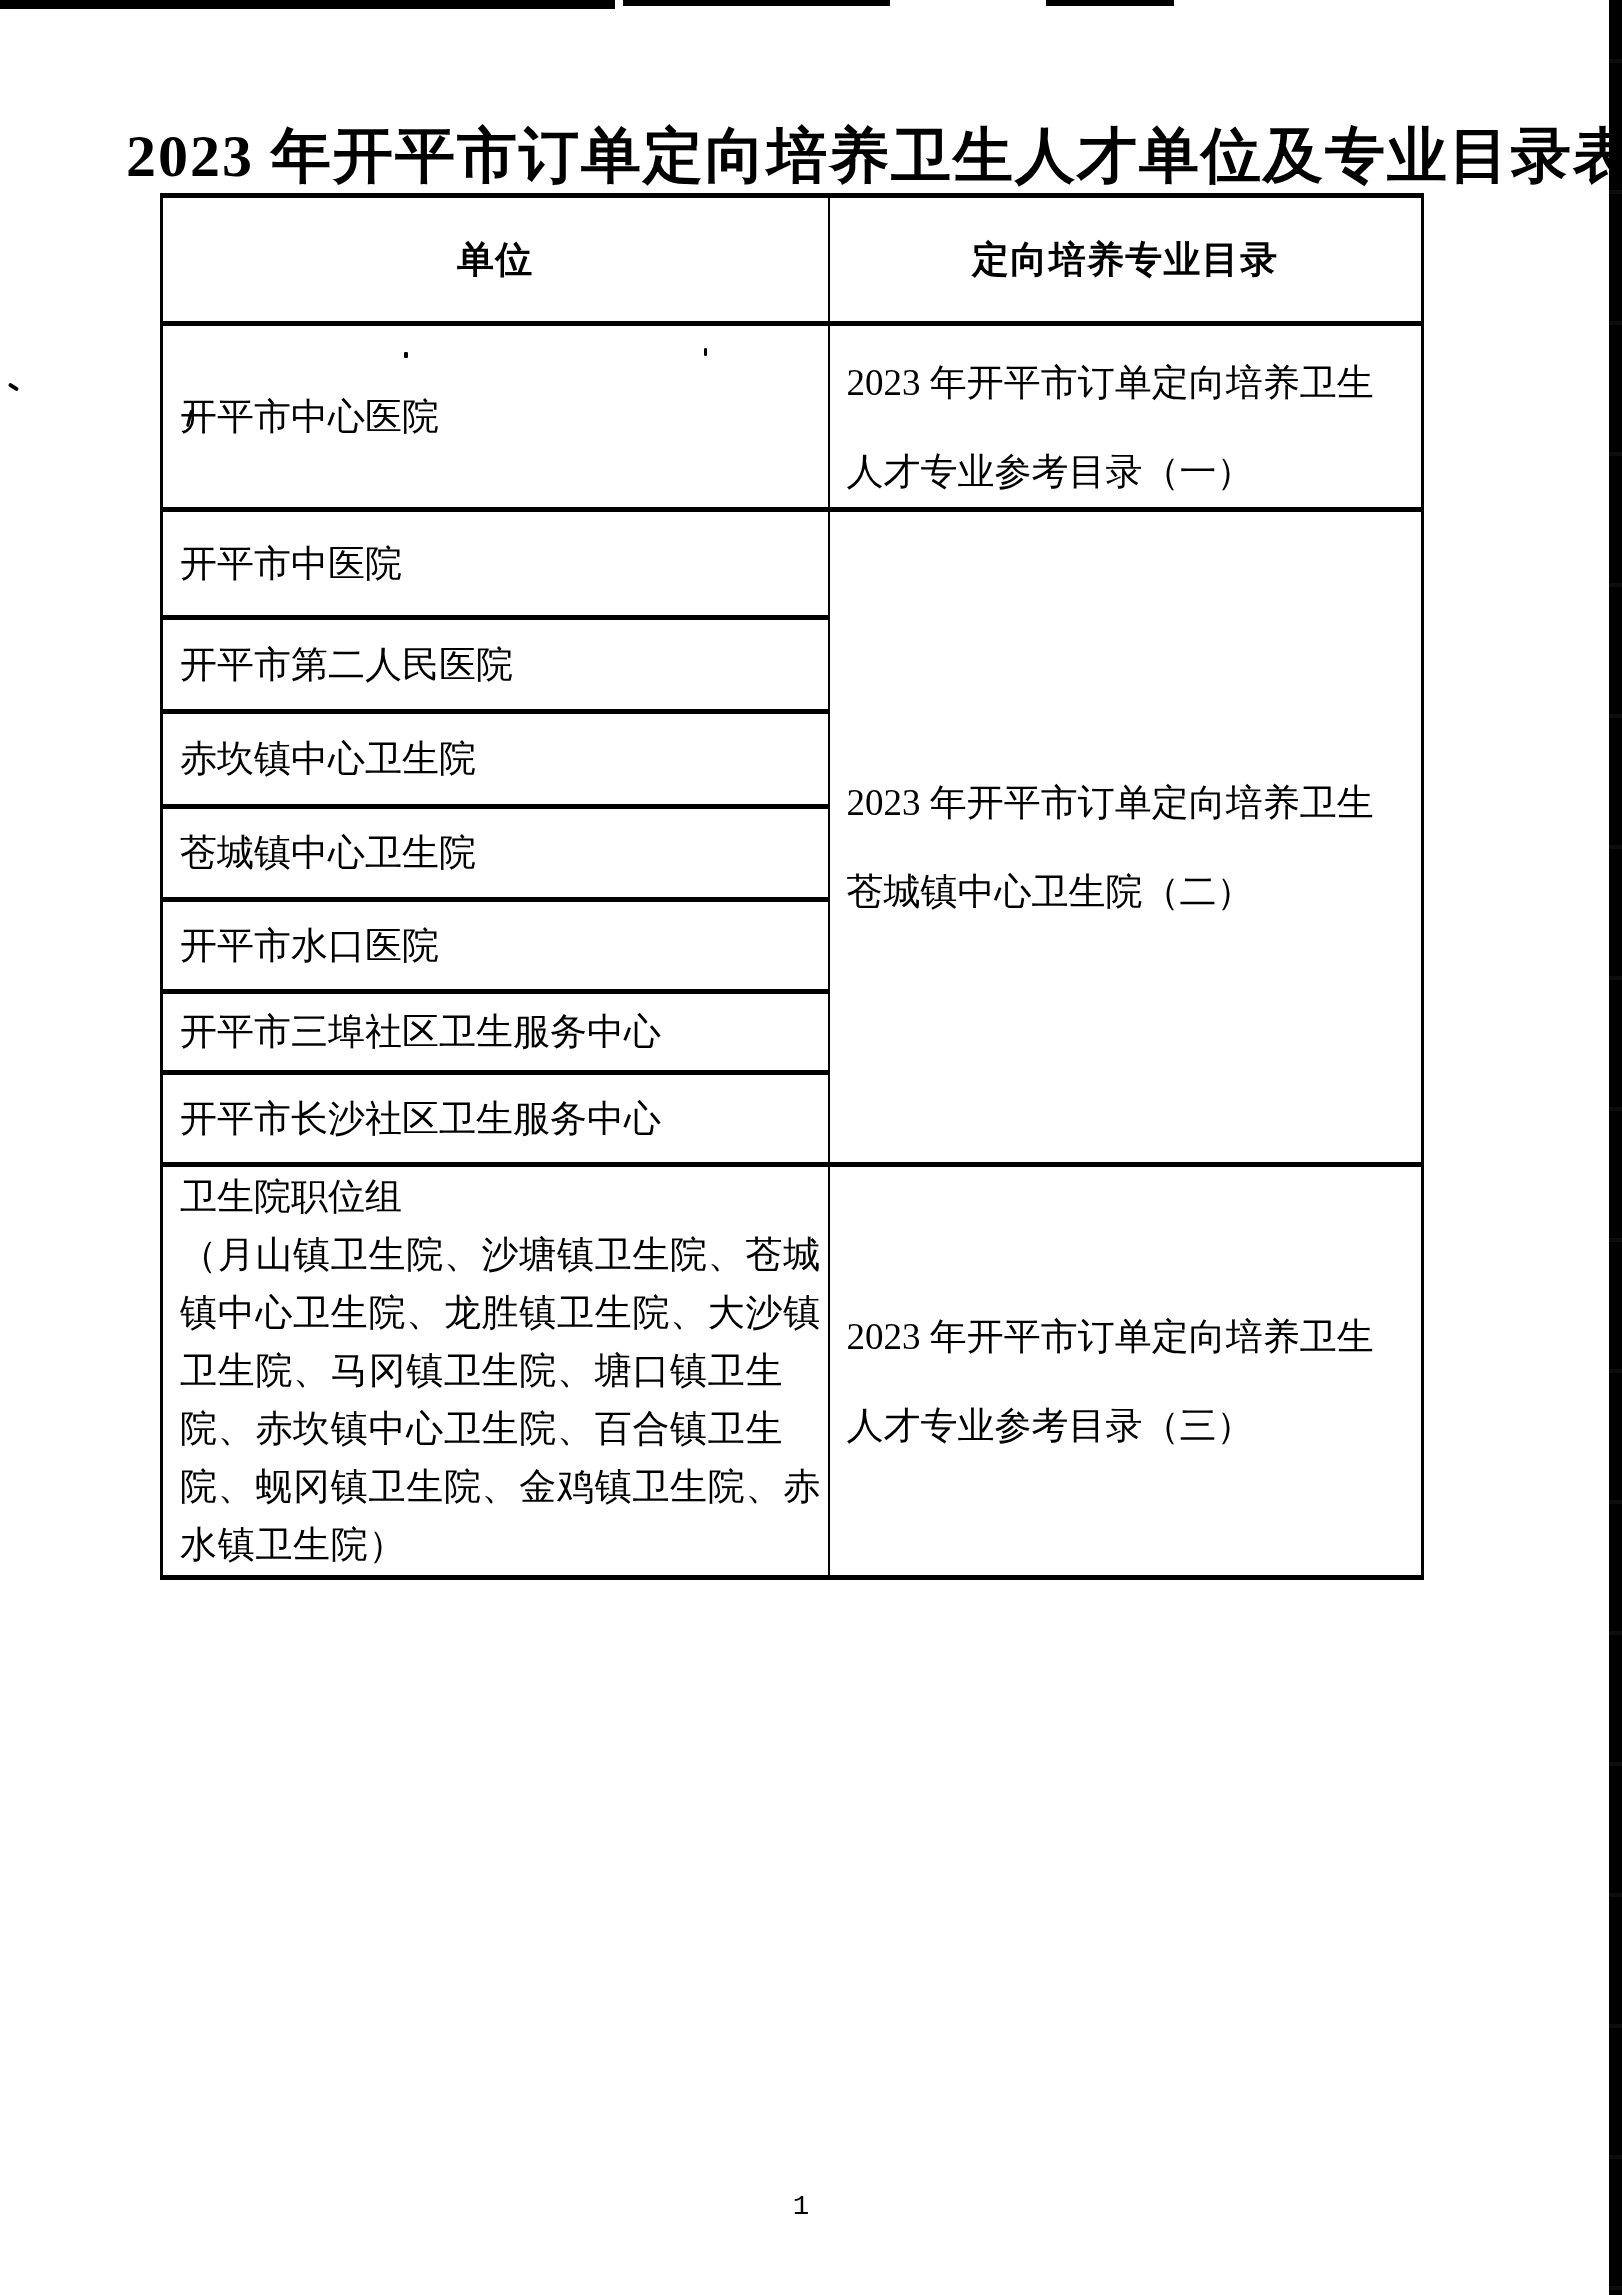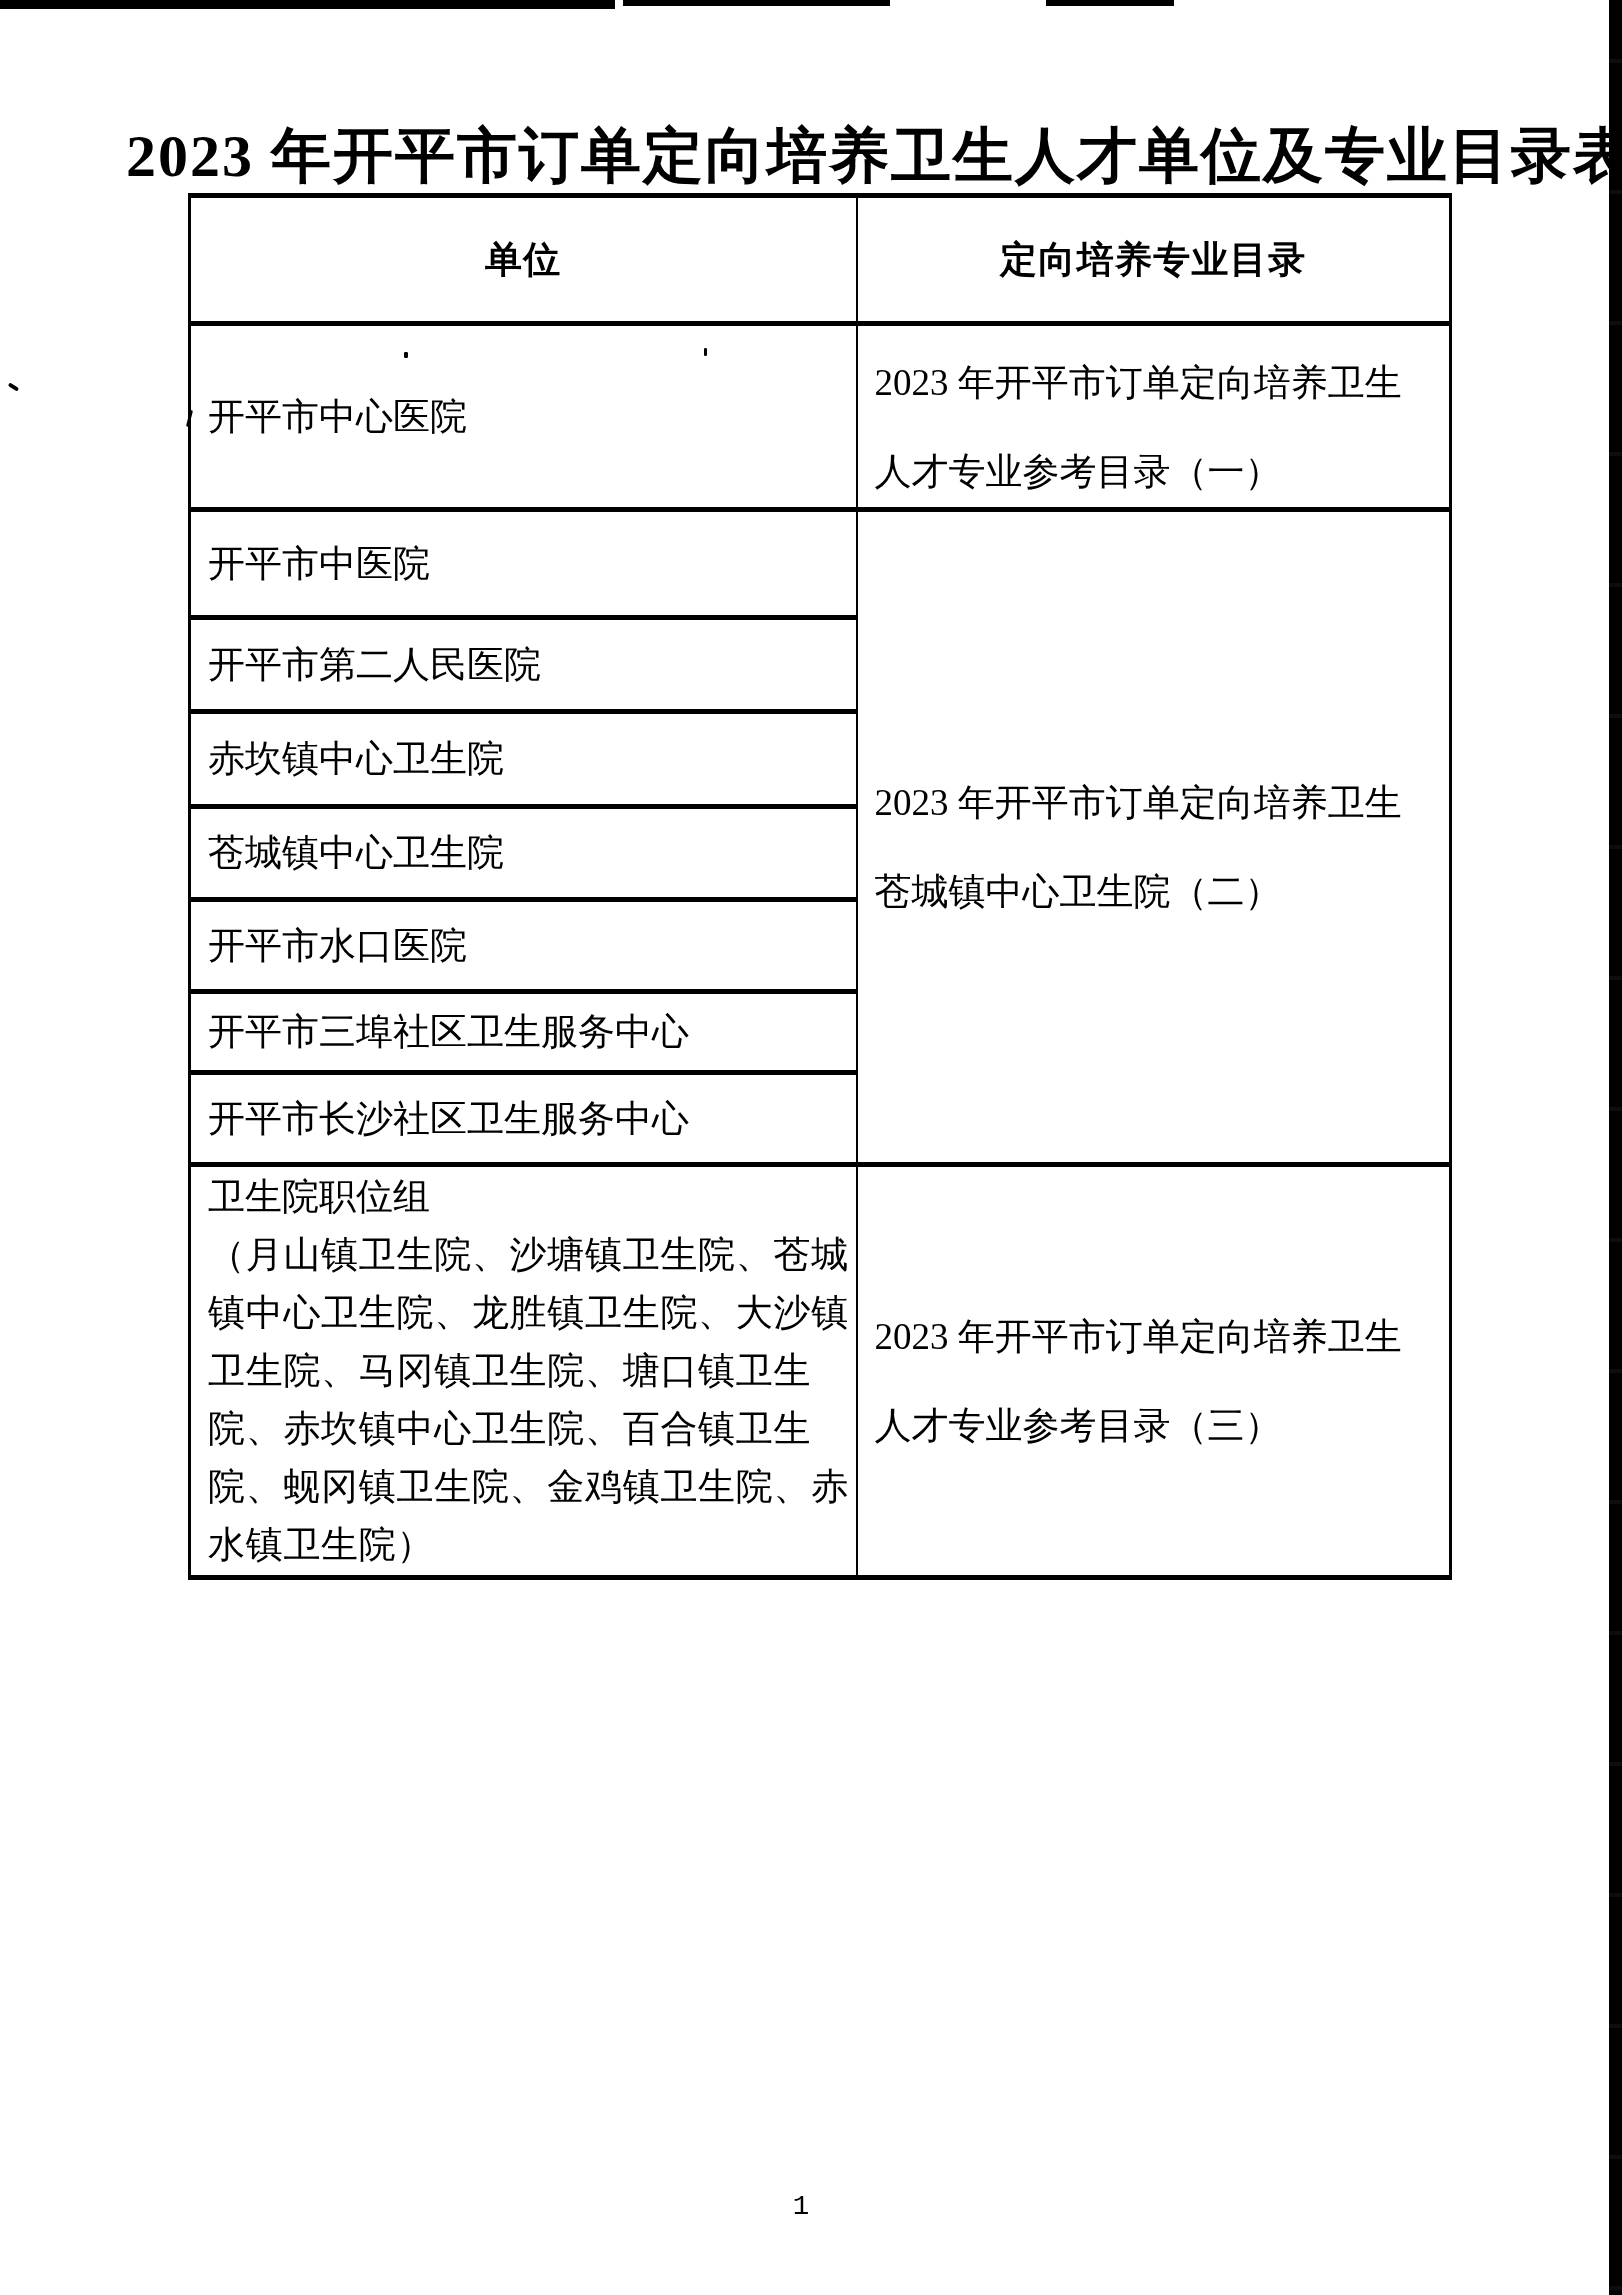--- a/index.html
+++ b/index.html
@@ -41,21 +41,21 @@
     text-align: right;
     font-size: 60px;
     font-weight: bold;
     letter-spacing: 2px;
     white-space: nowrap;
   }
 
   
   table.doc-table {
     position: absolute;
-    left: 188px; top: 193px;
+    left: 160px; top: 193px;
     width: 1261px;
     border-collapse: collapse;
     table-layout: fixed;
     border: 3.9px solid #000;
   }
   .doc-table col.col-unit    { width: 667px; }
   .doc-table col.col-catalog { width: 594px; }
   .doc-table th, .doc-table td {
     border: 2.6px solid #000;
     border-top-width: 5.2px;

